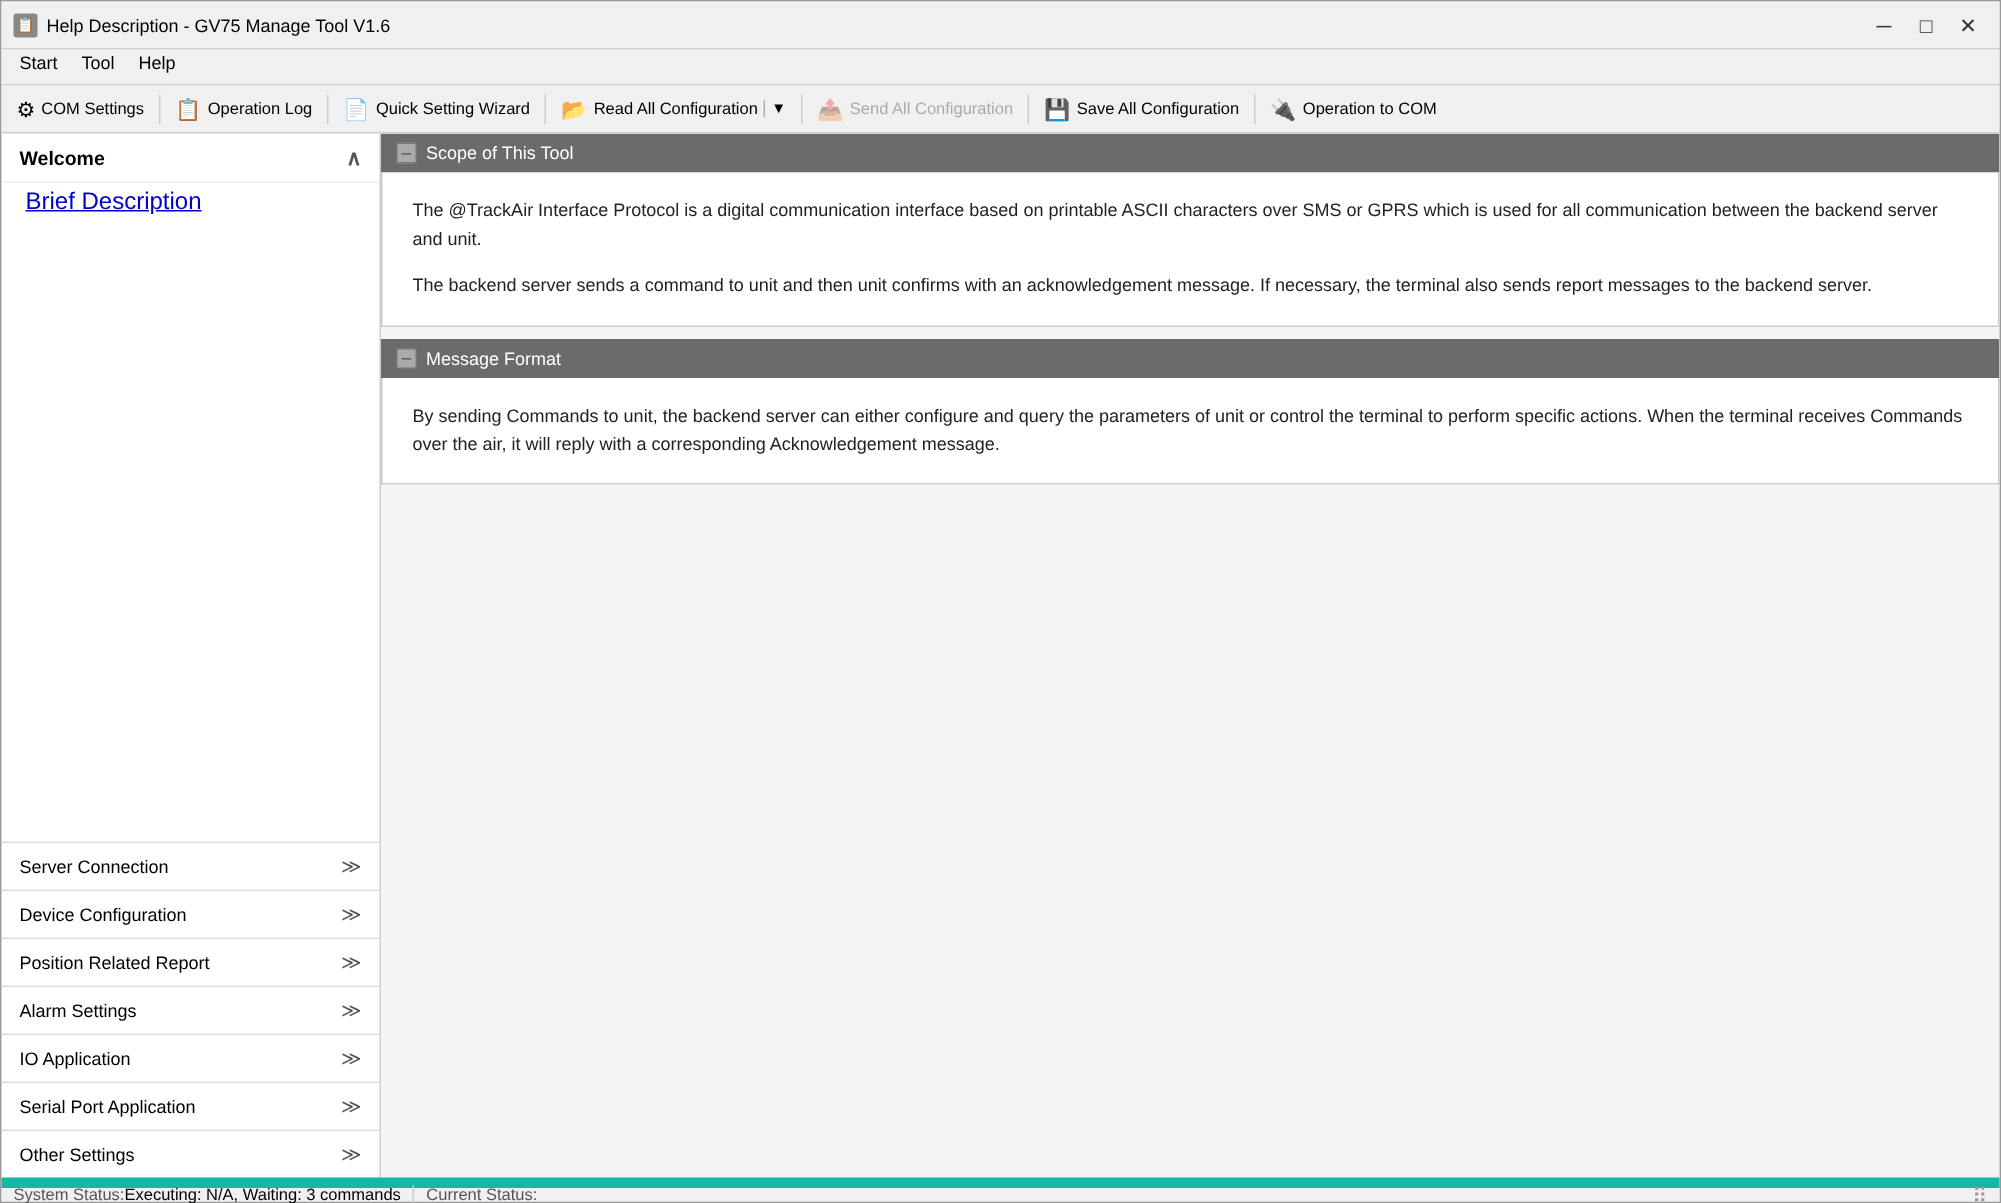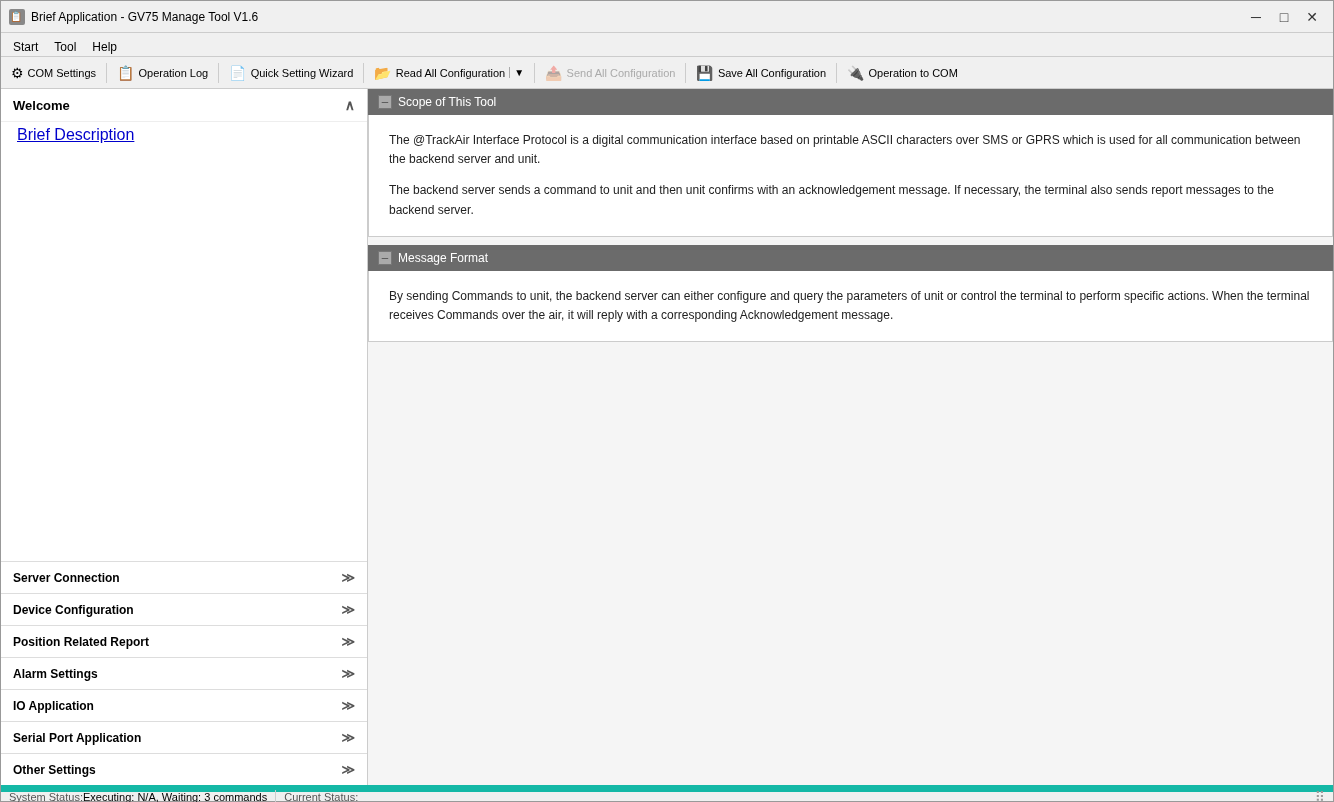--- a/index.html
+++ b/index.html
@@ -62,21 +62,21 @@
       align-items: center;
       justify-content: center;
       color: #333;
     }
 
     
     .menu-bar {
       height: 24px;
       background: #f0f0f0;
       display: flex;
-      align-items: flex-end;
+      align-items: flex-start;
       padding: 0 4px;
       border-bottom: 1px solid #ccc;
     }
     .menu-item {
       padding: 2px 8px;
       cursor: pointer;
       font-size: 12px;
       color: #000;
     }
 
@@ -113,21 +113,21 @@
 
     
     .main-area {
       display: flex;
       flex: 1;
       overflow: hidden;
     }
 
     
     .sidebar {
-      width: 367px;
+      width: 253px;
       background: #fff;
       border-right: 1px solid #ccc;
       display: flex;
       flex-direction: column;
       overflow-y: auto;
     }
     .sidebar-welcome {
       display: flex;
       align-items: center;
       justify-content: space-between;
@@ -150,21 +150,21 @@
     }
     .sidebar-spacer {
       flex: 1;
     }
     .sidebar-section {
       display: flex;
       align-items: center;
       justify-content: space-between;
       padding: 8px 12px;
       border-top: 1px solid #ddd;
-      font-weight: bold;
+      font-weight: normal;
       font-size: 12px;
       cursor: pointer;
     }
     .sidebar-section-icon {
       color: #555;
       font-size: 13px;
     }
 
     
     .content-area {
@@ -257,21 +257,21 @@
     .sidebar::-webkit-scrollbar-track { background: #f0f0f0; }
     .sidebar::-webkit-scrollbar-thumb { background: #bbb; border-radius: 4px; }
   </style>
 </head>
 <body>
 
 <div class="window">
 
   <div class="title-bar">
     <span class="title-bar-icon">📋</span>
-    <span class="title-bar-text">Brief Application - GV75 Manage Tool V1.6</span>
+    <span class="title-bar-text">Help Description - GV75 Manage Tool V1.6</span>
     <div class="title-bar-controls">
       <button class="title-bar-btn">─</button>
       <button class="title-bar-btn">□</button>
       <button class="title-bar-btn close">✕</button>
     </div>
   </div>
 
   <div class="menu-bar">
     <div class="menu-item">Start</div>
     <div class="menu-item">Tool</div>

